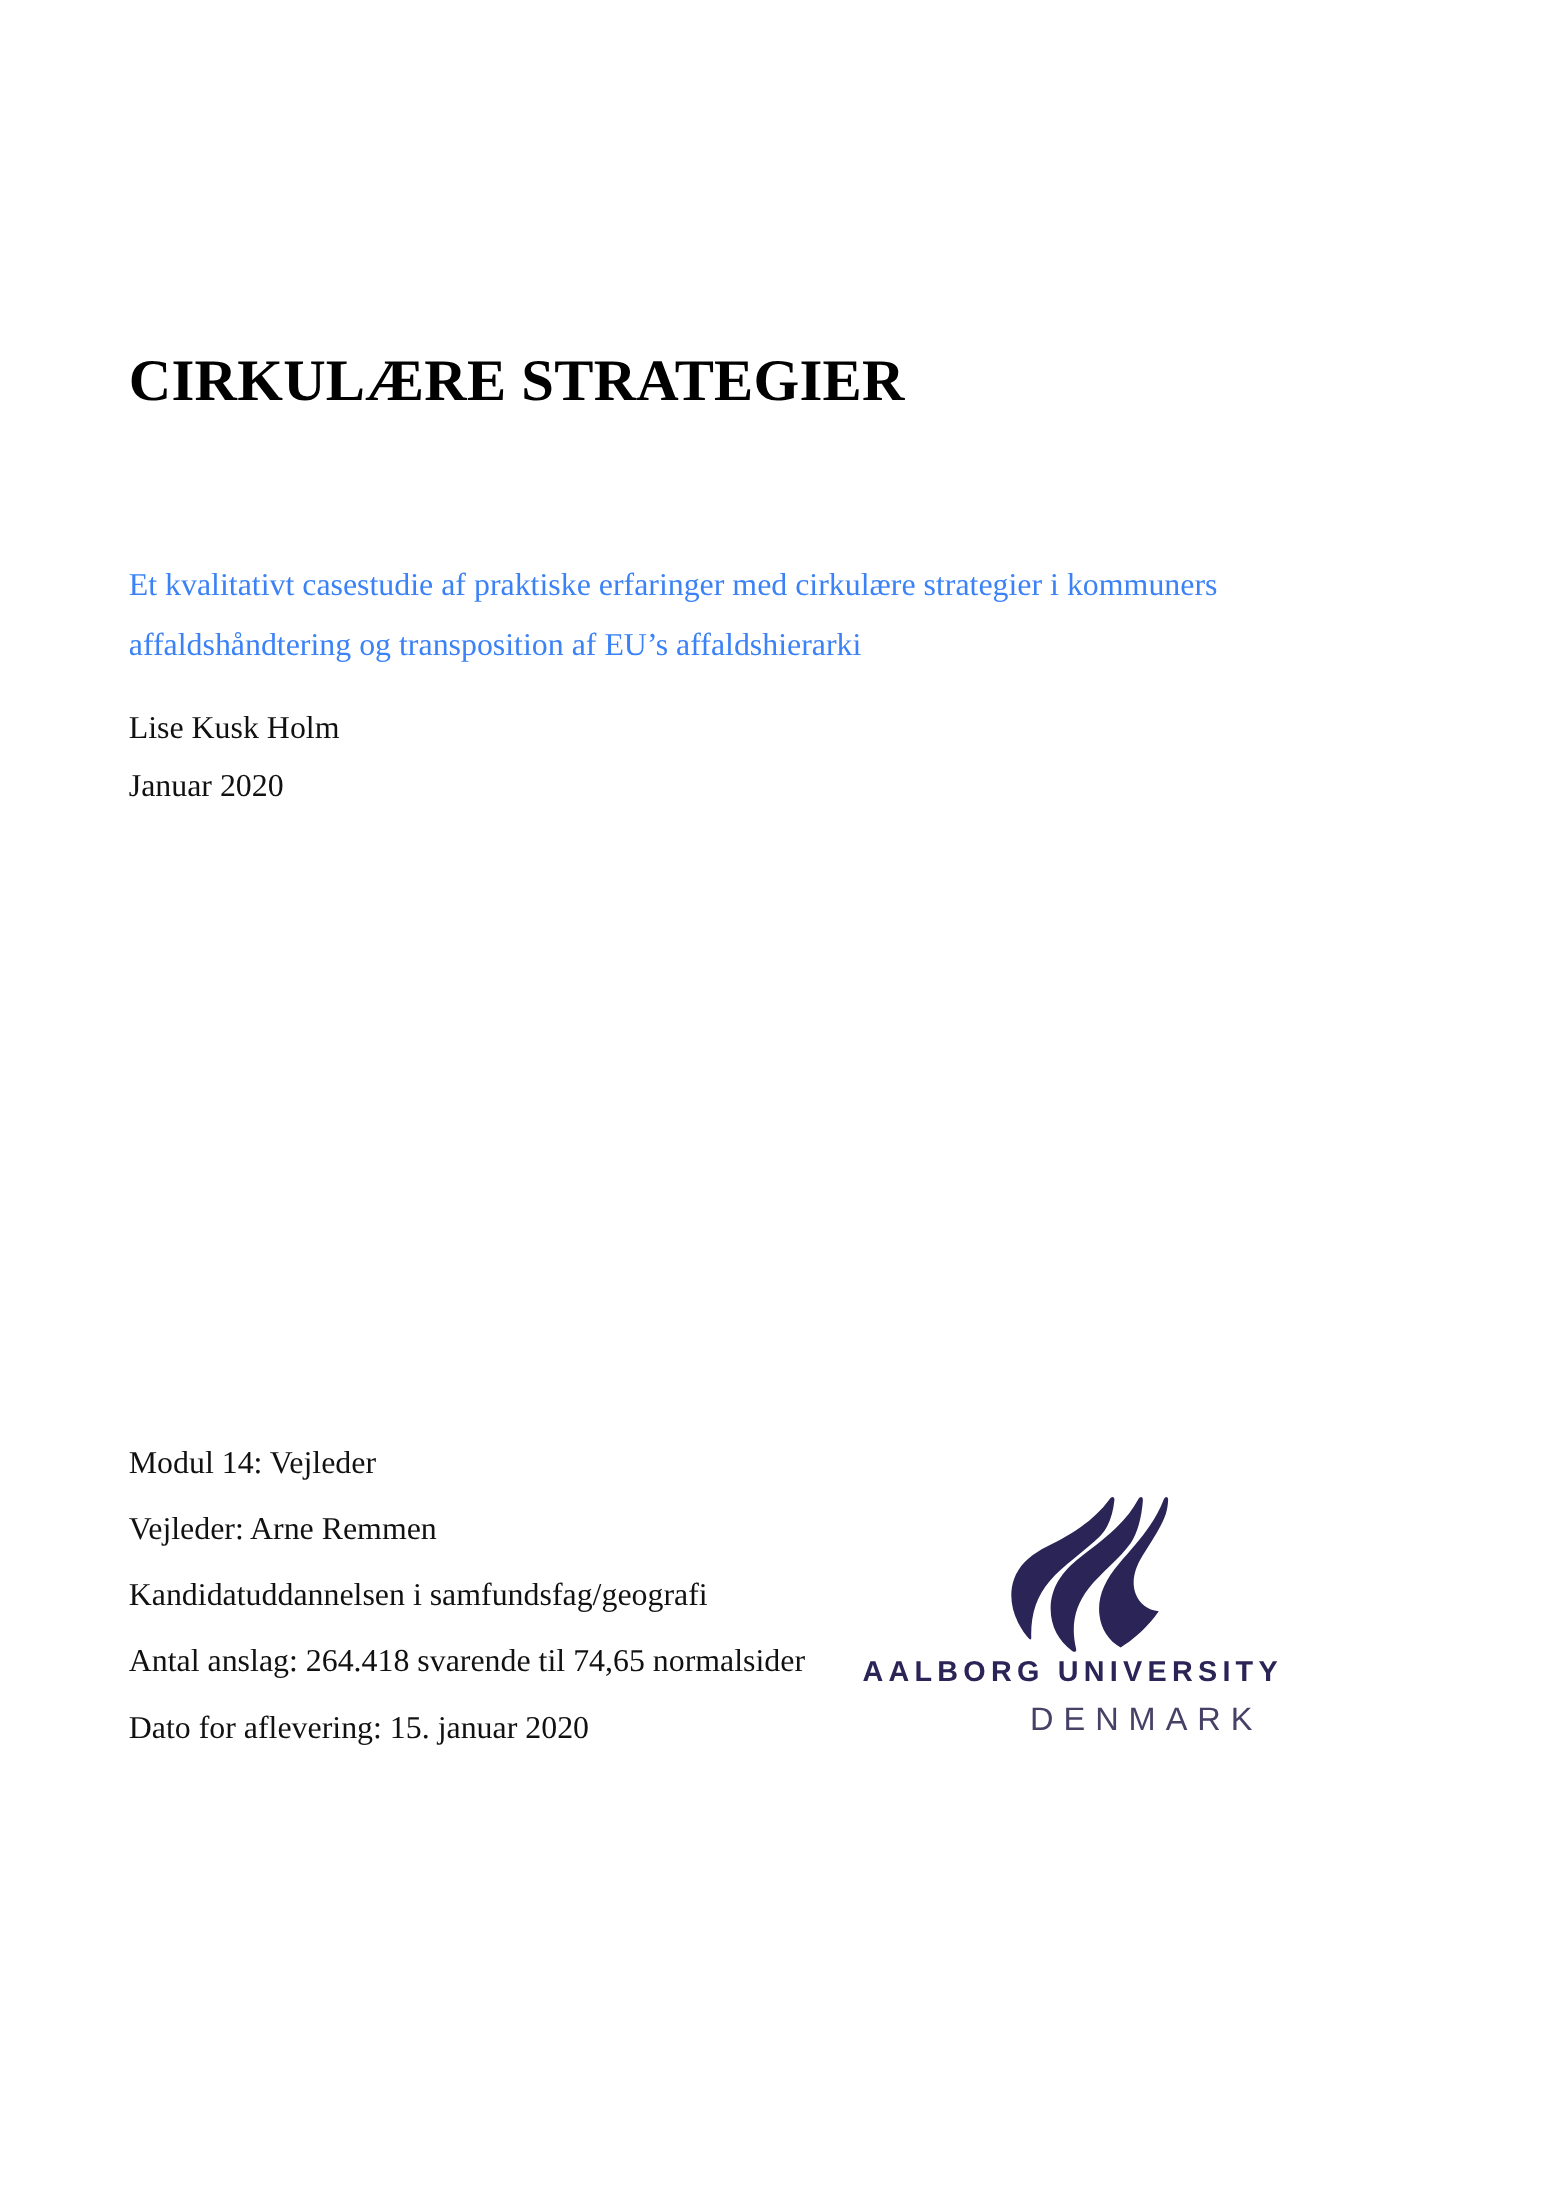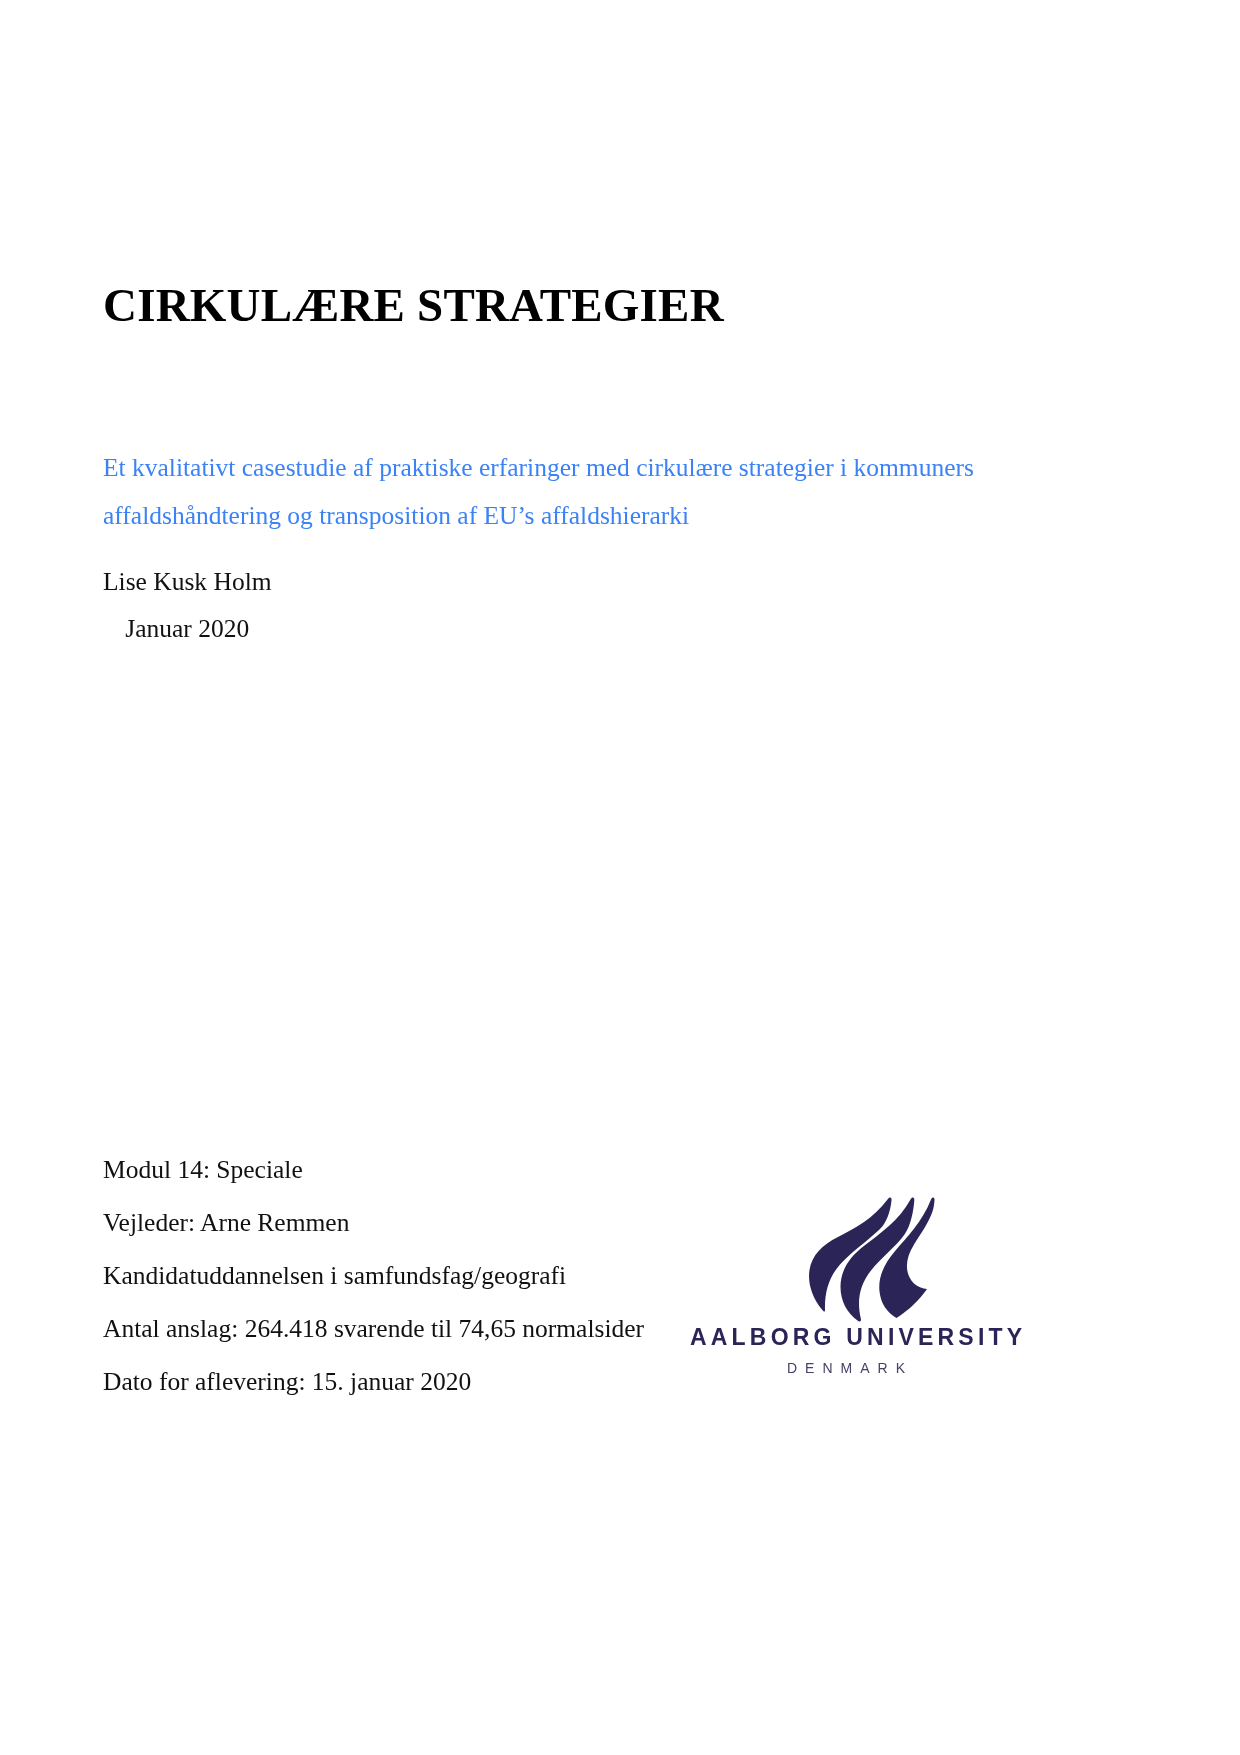--- a/index.html
+++ b/index.html
@@ -49,21 +49,20 @@
     font-size: 25.5px;
     line-height: 48px;
     color: #3b82f6;
   }
 
   
   .author-block {
     position: absolute;
     left: 103px;
     top: 558px;
-    text-align: center;
   }
   .author-line {
     font-size: 25.5px;
     line-height: 47px;
     color: #111111;
   }
 
   
   .meta-block {
     position: absolute;
@@ -94,25 +93,26 @@
     font-family: "Liberation Sans", "DejaVu Sans", sans-serif;
     font-size: 23px;
     font-weight: bold;
     letter-spacing: 4.2px;
     color: #2B2457;
     white-space: nowrap;
   }
   .logo-country {
     margin-top: 9px;
     font-family: "Liberation Sans", "DejaVu Sans", sans-serif;
-    font-size: 14px;
+    font-size: 26px;
     font-weight: normal;
     letter-spacing: 8px;
     color: #474166;
     white-space: nowrap;
+    text-align: right;
   }
 </style>
 </head>
 <body>
 
 <div class="page">
 
   <div class="title-block">
     <div class="title-line">CIRKULÆRE STRATEGIER</div>
   </div>
@@ -121,21 +121,21 @@
     <div class="subtitle-line">Et kvalitativt casestudie af praktiske erfaringer med cirkulære strategier i kommuners</div>
     <div class="subtitle-line">affaldshåndtering og transposition af EU’s affaldshierarki</div>
   </div>
 
   <div class="author-block">
     <div class="author-line">Lise Kusk Holm</div>
     <div class="author-line">Januar 2020</div>
   </div>
 
   <div class="meta-block">
-    <div class="meta-line">Modul 14: Speciale</div>
+    <div class="meta-line">Modul 14: Vejleder</div>
     <div class="meta-line">Vejleder: Arne Remmen</div>
     <div class="meta-line">Kandidatuddannelsen i samfundsfag/geografi</div>
     <div class="meta-line">Antal anslag: 264.418 svarende til 74,65 normalsider</div>
     <div class="meta-line">Dato for aflevering: 15. januar 2020</div>
   </div>
 
   <div class="logo-block">
     <svg class="logo-mark" viewBox="0 0 200 128" xmlns="http://www.w3.org/2000/svg" aria-hidden="true">
       <g fill="#2B2457">
         <path d="M137.5 3.5

